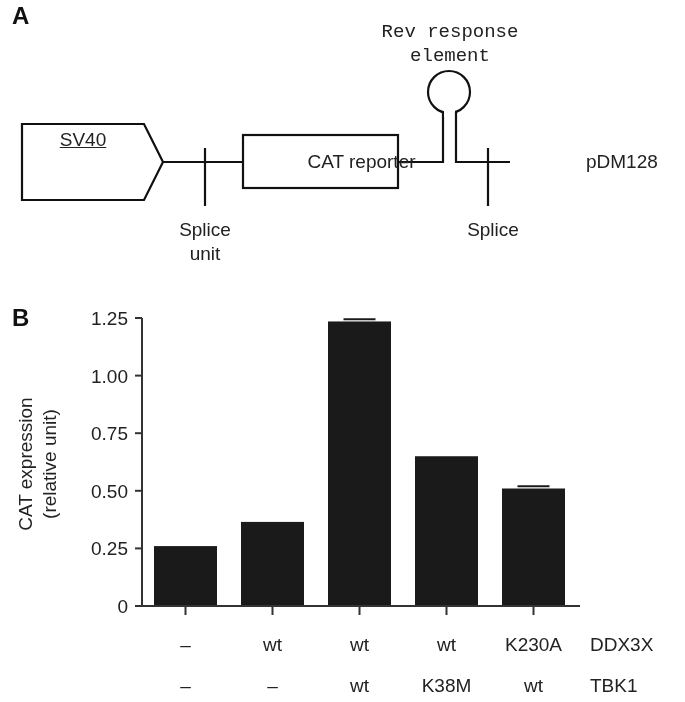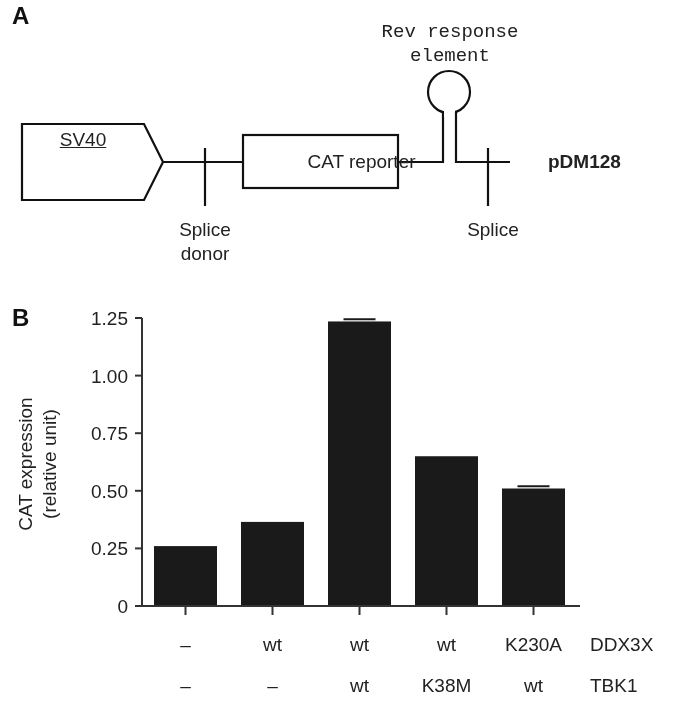--- a/index.html
+++ b/index.html
@@ -39,26 +39,26 @@
 <div class="abs lbl" style="left:22px; top:128px; width:122px;text-decoration:underline;">
   <div>SV40</div>
 </div>
 <div class="abs lbl" style="left:243px; top:150px; width:155px;margin-left:41px;">CAT reporter</div>
 <div class="abs lbl" style="left:360px; top:20px; width:180px;font-family:Liberation Mono, monospace;">
   <div>Rev response</div>
   <div>element</div>
 </div>
 <div class="abs lbl" style="left:155px; top:218px; width:100px;">
   <div>Splice</div>
-  <div>donor</div>
+  <div>unit</div>
 </div>
 <div class="abs lbl" style="left:438px; top:218px; width:110px;">
   <div>Splice</div>
 </div>
-<div class="abs lbl" style="left:548px; top:150px; text-align:center;font-weight:bold;">pDM128</div>
+<div class="abs lbl" style="left:586px; top:150px; text-align:center;">pDM128</div>
 
 <div class="abs panel-label" style="left:12px; top:304px;">B</div>
 
 <div class="abs lbl" style="left:-62px; top:440px; width:200px; transform: rotate(-90deg); transform-origin: center center;">
   <div>CAT expression</div>
   <div>(relative unit)</div>
 </div>
 
 <svg id="chart" class="abs" style="left:0; top:290px;" width="685" height="412" viewBox="0 290 685 412">
   <g id="yaxis">

